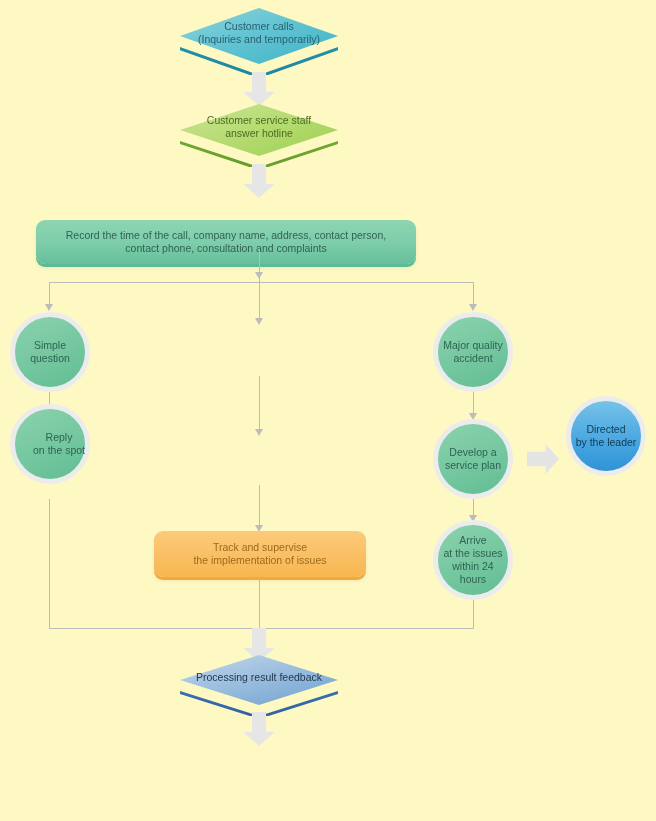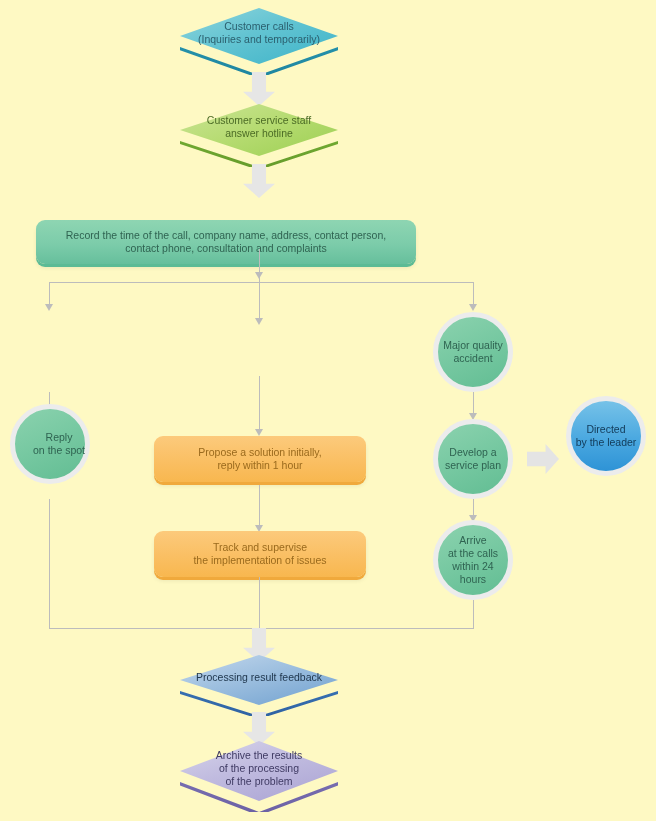--- a/index.html
+++ b/index.html
@@ -122,41 +122,41 @@
   <div class="tip" style="left:45px;top:304px;"></div>
 
   <div class="vline" style="left:259px;top:282px;height:38px;"></div>
   <div class="tip" style="left:255px;top:318px;"></div>
 
   <div class="vline" style="left:473px;top:282px;height:24px;"></div>
   <div class="tip" style="left:469px;top:304px;"></div>
 
   <div class="tip" style="left:255px;top:272px;"></div>
 
+  <div class="circ c-green" style="left:10px;top:312px;width:80px;height:80px;">
+    <div class="ctxt">
+      <div>Simple</div>
+      <div>question</div>
+    </div>
+  </div>
 
   <div class="vline" style="left:49px;top:392px;height:26px;"></div>
   <div class="tip" style="left:45px;top:413px;"></div>
 
   <div class="circ c-green" style="left:10px;top:404px;width:80px;height:80px;justify-content:flex-end;">
     <div class="ctxt">
       <div>Reply</div>
       <div>on the spot</div>
     </div>
   </div>
 
 
   <div class="vline" style="left:259px;top:376px;height:58px;"></div>
   <div class="tip" style="left:255px;top:429px;"></div>
 
-  <div class="rrect rr-orange" style="left:154px;top:436px;width:212px;height:46px;">
-    <div class="rtxt">
-      <div>Propose a solution initially,</div>
-      <div>reply within 1 hour</div>
-    </div>
-  </div>
 
   <div class="vline" style="left:259px;top:485px;height:45px;"></div>
   <div class="tip" style="left:255px;top:525px;"></div>
 
   <div class="rrect rr-orange" style="left:154px;top:531px;width:212px;height:46px;justify-content:center;">
     <div class="rtxt">
       <div>Track and supervise</div>
       <div>the implementation of issues</div>
     </div>
   </div>
@@ -186,21 +186,21 @@
       <div>by the leader</div>
     </div>
   </div>
 
   <div class="vline" style="left:473px;top:499px;height:21px;"></div>
   <div class="tip" style="left:469px;top:515px;"></div>
 
   <div class="circ c-green" style="left:433px;top:520px;width:80px;height:80px;">
     <div class="ctxt">
       <div>Arrive</div>
-      <div>at the calls</div>
+      <div>at the issues</div>
       <div>within 24 hours</div>
     </div>
   </div>
 
   <div class="vline" style="left:49px;top:499px;height:129px;"></div>
   <div class="vline" style="left:259px;top:577px;height:51px;"></div>
   <div class="vline" style="left:473px;top:600px;height:28px;"></div>
   <div class="hline" style="left:49px;top:628px;width:425px;"></div>
 
   <div class="fat-down" style="left:243px;top:628px;width:32px;height:34px;"></div>
@@ -210,25 +210,14 @@
     <div class="top"></div>
     <div class="lbl">
       <div>
         <div>Processing result feedback</div>
       </div>
     </div>
   </div>
 
   <div class="fat-down" style="left:243px;top:712px;width:32px;height:34px;"></div>
 
-  <div class="dia dia-purple" style="left:180px;top:741px;width:158px;height:60px;">
-    <div class="side"></div>
-    <div class="top"></div>
-    <div class="lbl">
-      <div>
-        <div>Archive the results</div>
-        <div>of the processing</div>
-        <div>of the problem</div>
-      </div>
-    </div>
-  </div>
 
 </div>
 
 </body></html>

